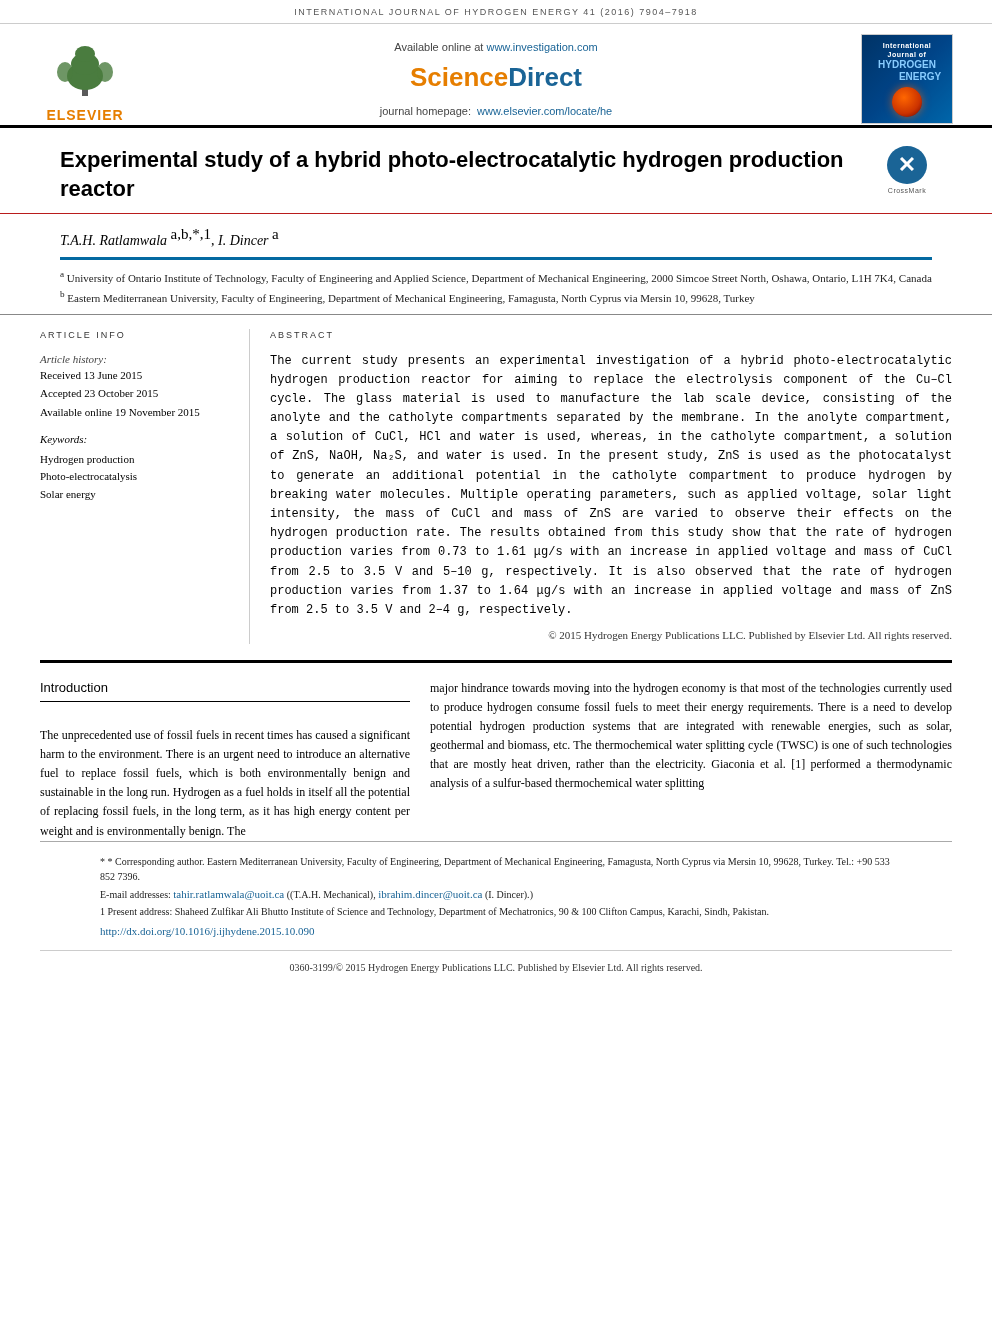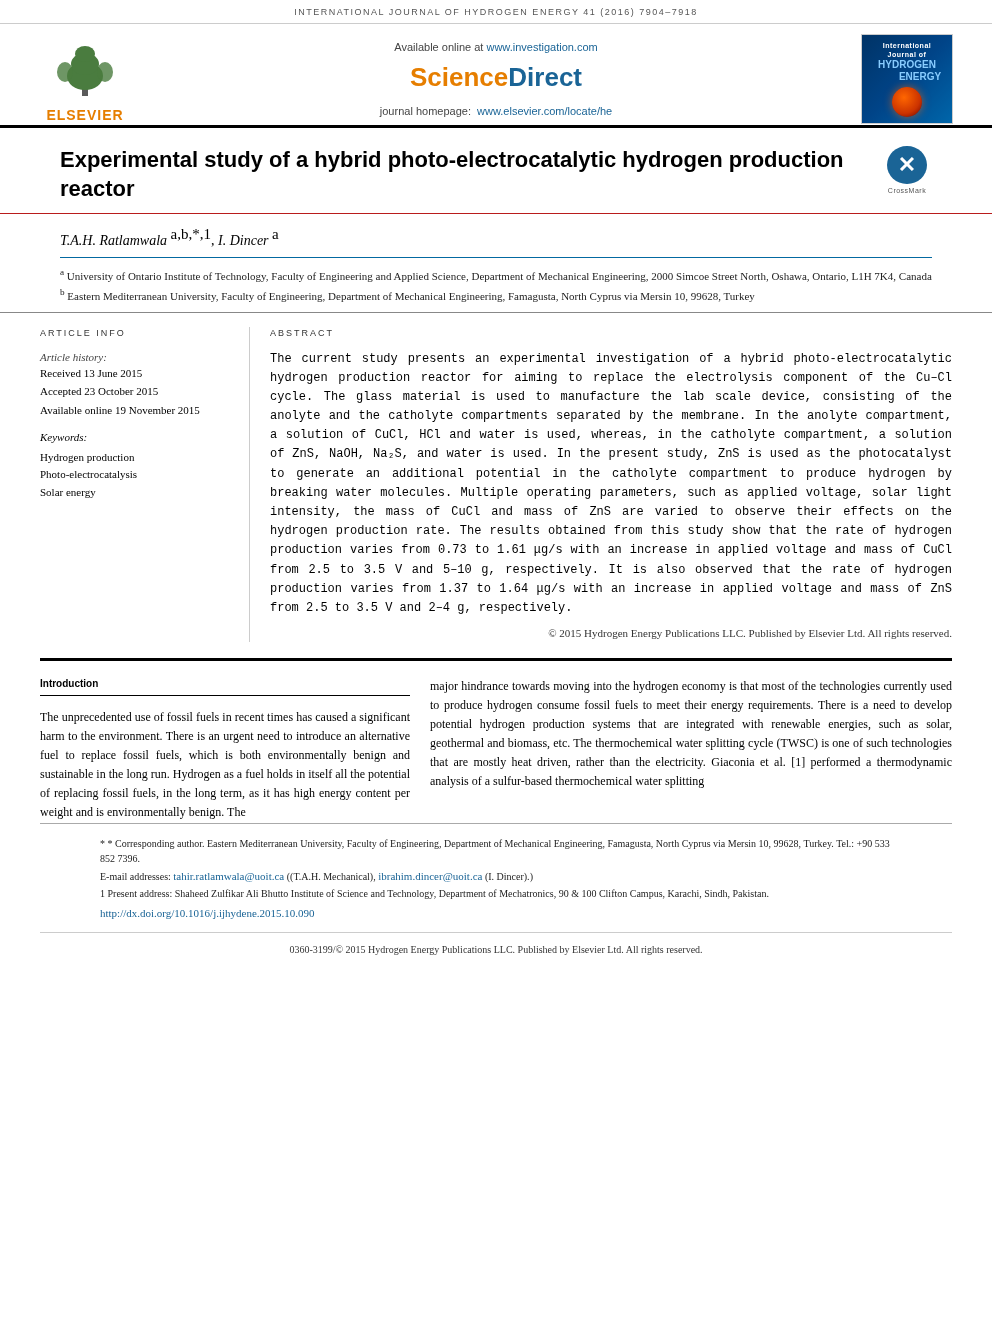--- a/index.html
+++ b/index.html
@@ -220,21 +220,21 @@
 
     .superscript {
       font-size: 15px;
       vertical-align: super;
     }
 
     .affiliations {
       font-size: 11px;
       line-height: 1.5;
       color: #222;
-      border-top: 1px solid #0369a1;
+      border-top: 3px solid #0369a1;
       padding-top: 8px;
     }
 
     
     .two-col {
       display: flex;
       padding: 14px 40px 0;
       border-top: 1px solid #888;
       gap: 20px;
     }
@@ -319,23 +319,23 @@
       width: 370px;
       flex-shrink: 0;
     }
 
     .intro-col-right {
       flex: 1;
     }
 
     .section-title {
       font-family: Arial, sans-serif;
-      font-size: 10px;
-      font-weight: bold;
-      margin-bottom: 12px;
+      font-size: 13px;
+      font-weight: normal;
+      margin-bottom: 24px;
       border-bottom: 1px solid #000;
       padding-bottom: 4px;
     }
 
     .body-text {
       font-size: 12px;
       line-height: 1.6;
       text-align: justify;
     }
 

